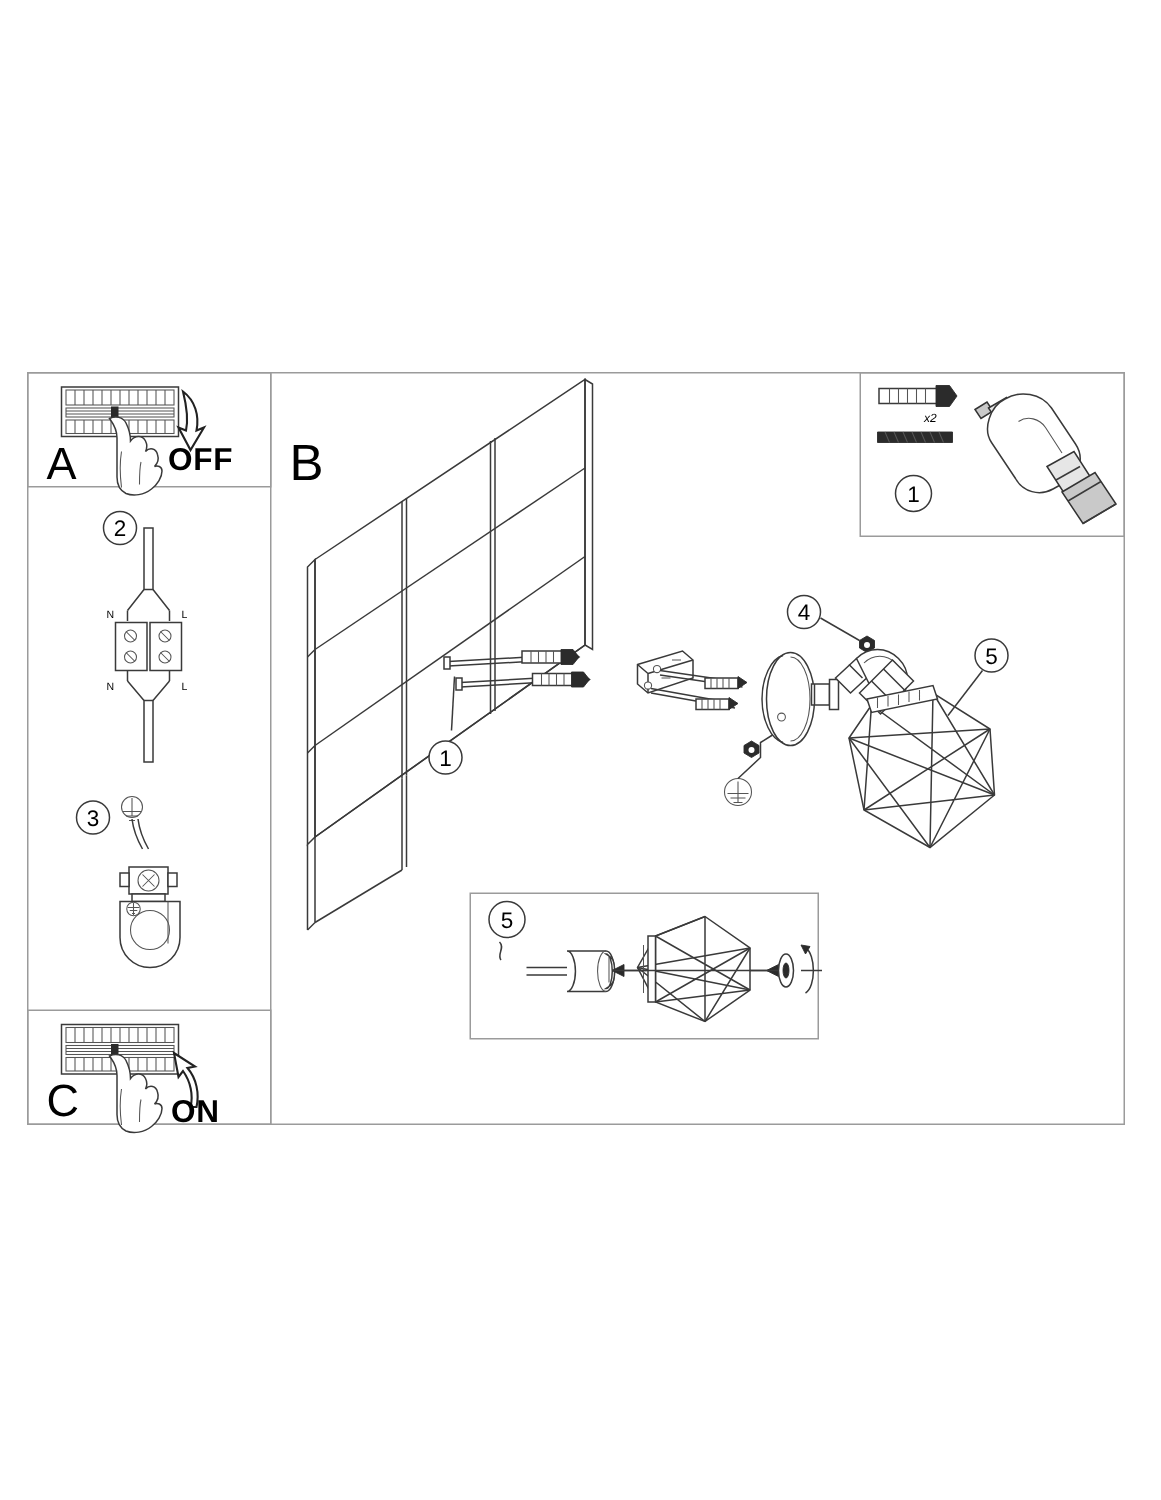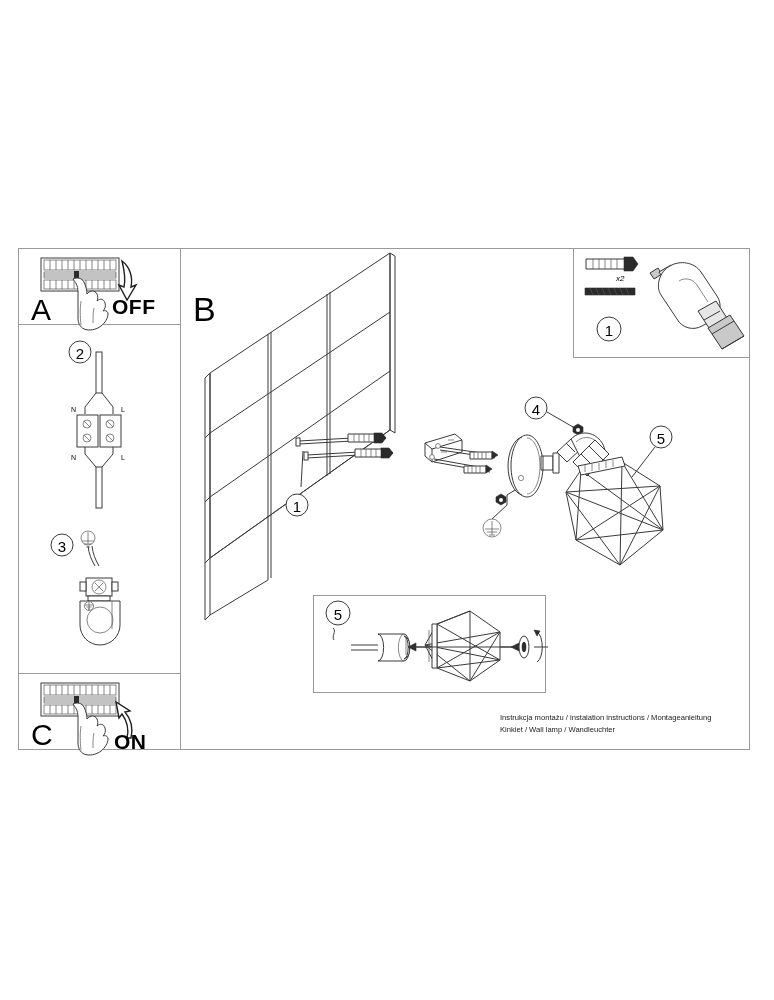--- a/index.html
+++ b/index.html
@@ -445,18 +445,14 @@
   </svg>
 
   <div class="big-letter letter-a">A</div>
   <div class="word word-off">OFF</div>
 
   <div class="big-letter letter-b">B</div>
 
   <div class="big-letter letter-c">C</div>
   <div class="word word-on">ON</div>
 
-  <div class="footer">
-    <div>Instrukcja montażu / instalation instructions / Montageanleitung</div>
-    <div>Kinkiet / Wall lamp / Wandleuchter</div>
-  </div>
 
 </div>
 
 </body></html>

